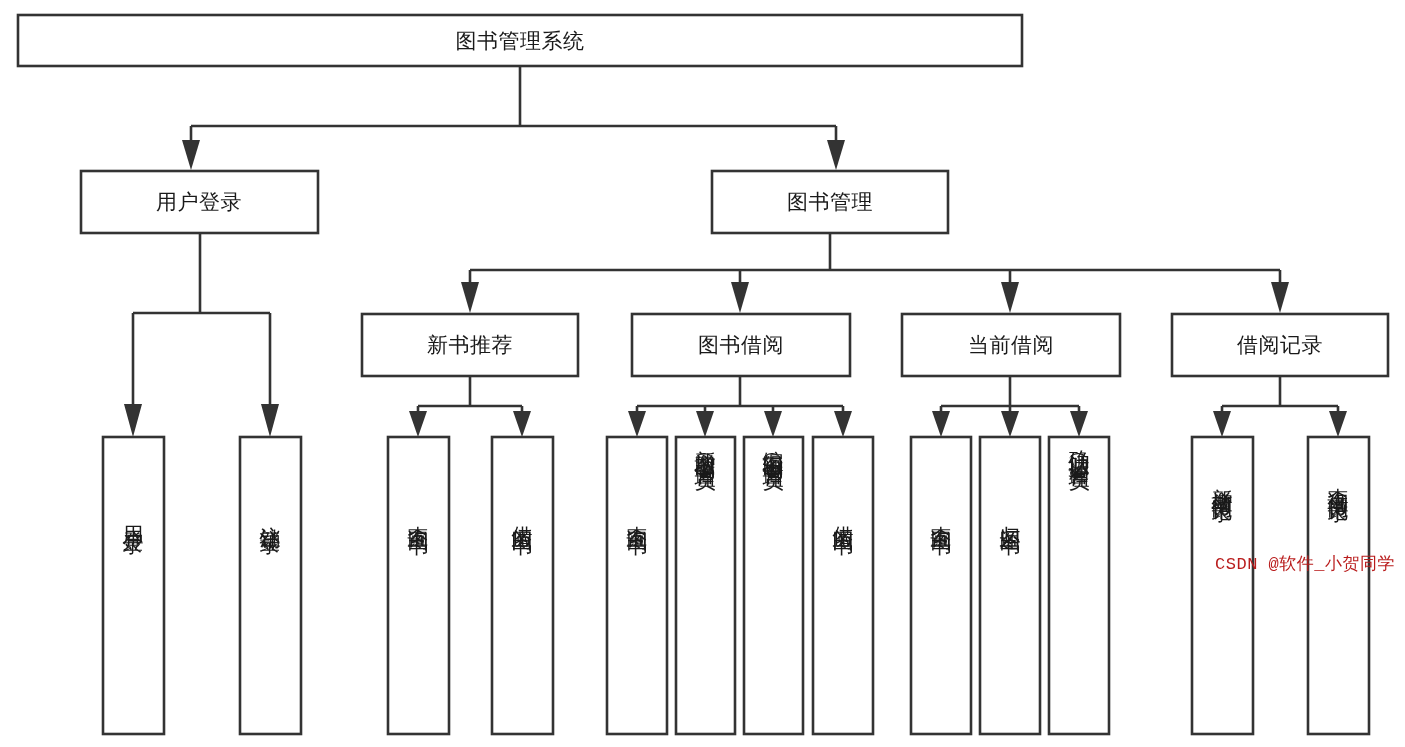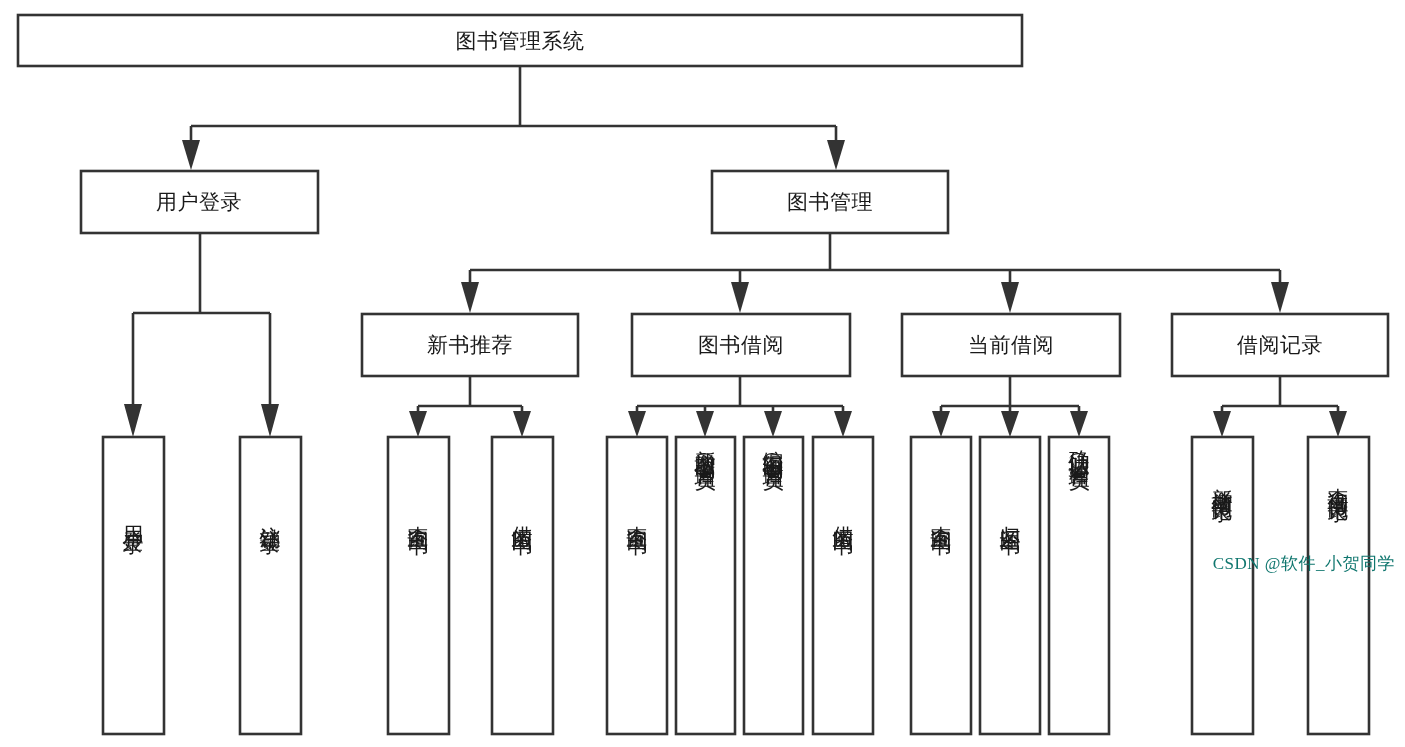--- a/index.html
+++ b/index.html
@@ -55,23 +55,23 @@
     stroke-linecap: butt;
   }
   .arrow-head {
     fill: #333333;
     stroke: none;
   }
   .watermark {
     position: absolute;
     right: 10px;
     bottom: 4px;
-    font-family: Liberation Serif, serif;
+    font-family: Liberation Mono, monospace;
     font-size: 17px;
-    color: #0f766e;
+    color: #b91c1c;
     white-space: nowrap;
     letter-spacing: 0.5px;
   }
 </style>
 </head>
 <body>
 
 <div id="diagram-root">
 
   <svg class="diagram" viewBox="0 0 1405 747">

